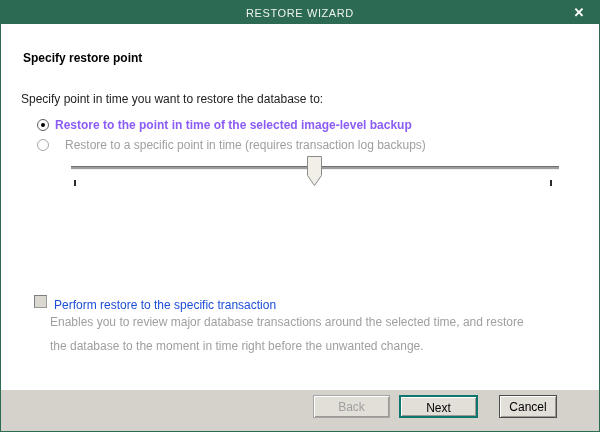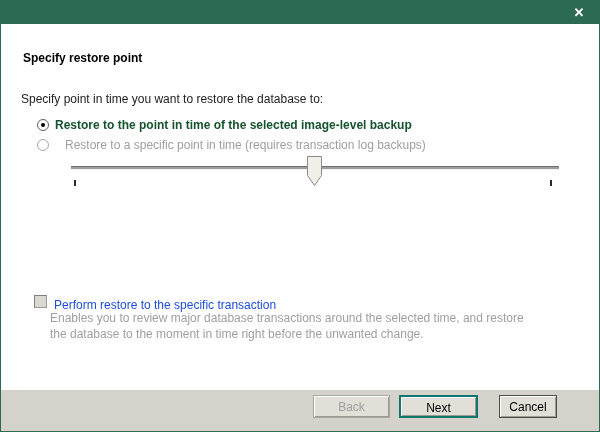--- a/index.html
+++ b/index.html
@@ -41,21 +41,21 @@
   .radio {
     width: 12px; height: 12px; border-radius: 50%;
     border: 1px solid #5f5f5f; background: #fdfdfd; position: relative; flex: 0 0 auto;
   }
   .radio.selected::after {
     content: ""; position: absolute; left: 3px; top: 3px; width: 4px; height: 4px;
     border-radius: 50%; background: #000;
   }
   .radio.disabled { border-color: #a8a8a8; }
   .radio-label { margin-left: 6px; font-size: 12px; }
-  .radio-label.bold { font-weight: bold; color: #14532d; }
+  .radio-label.bold { font-weight: bold; color: #8b5cf6; }
   .radio-label.disabled { color: #9f9f9f; }
 
   
   .slider-track {
     position: absolute; left: 70px; top: 165px; width: 488px; height: 4px;
     background: #9d9d9d; border-top: 1px solid #6f6f6f; border-bottom: 1px solid #f2f2f2;
   }
   .slider-thumb { position: absolute; top: 154px; left: 305px; }
   .tick { position: absolute; top: 179px; width: 2px; height: 6px; background: #2b2b2b; }
   .tick.left  { left: 73px; }
@@ -70,21 +70,21 @@
   .check-row { position: absolute; left: 33px; top: 289px; display: flex; align-items: center; }
   .checkbox {
     width: 13px; height: 13px; background: #dbd8d1;
     border: 1px solid #9a9a9a; border-top-color: #7f7f7f; border-left-color: #7f7f7f;
     flex: 0 0 auto;
   }
   .check-label { margin-left: 7px; color: #1d4ed8; font-size: 12px; margin-top: 8px; }
 
   .description {
     position: absolute; left: 49px; top: 309px; width: 492px;
-    color: #9f9f9f; font-size: 12px; line-height: 16px;
+    color: #9f9f9f; font-size: 12px; line-height: 24px;
   }
 
   
   .footer {
     position: absolute; left: 0; right: 0; bottom: 0; height: 41px;
     background: #d5d2cb;
   }
   .btn {
     position: absolute; top: 5px; height: 23px;
     background: #e2dfd8; font-size: 12px; font-family: "Liberation Sans", sans-serif;
@@ -95,20 +95,21 @@
   .btn.back   { left: 312px; width: 77px; color: #9f9f9f; border-color: #a5a5a5; cursor: default; }
   .btn.next   { left: 398px; width: 79px; border: 2px solid #0f766e; }
   .btn.cancel { left: 498px; width: 58px; border-color: #4c4c4c; }
 </style>
 </head>
 <body>
 
 <div class="window">
 
   <div class="titlebar">
+    <span class="title">RESTORE WIZARD</span>
     <button class="close-btn">✕</button>
   </div>
 
   <div class="heading">Specify restore point</div>
 
   <div class="prompt">Specify point in time you want to restore the database to:</div>
 
   <div class="radio-row r1">
     <span class="radio selected"></span>
     <span class="radio-label bold">Restore to the point in time of the selected image-level backup</span>

